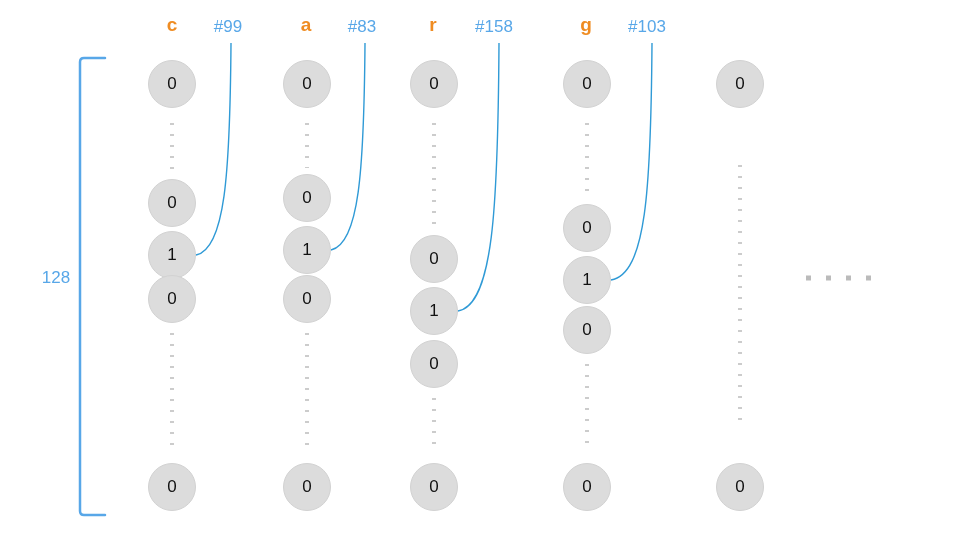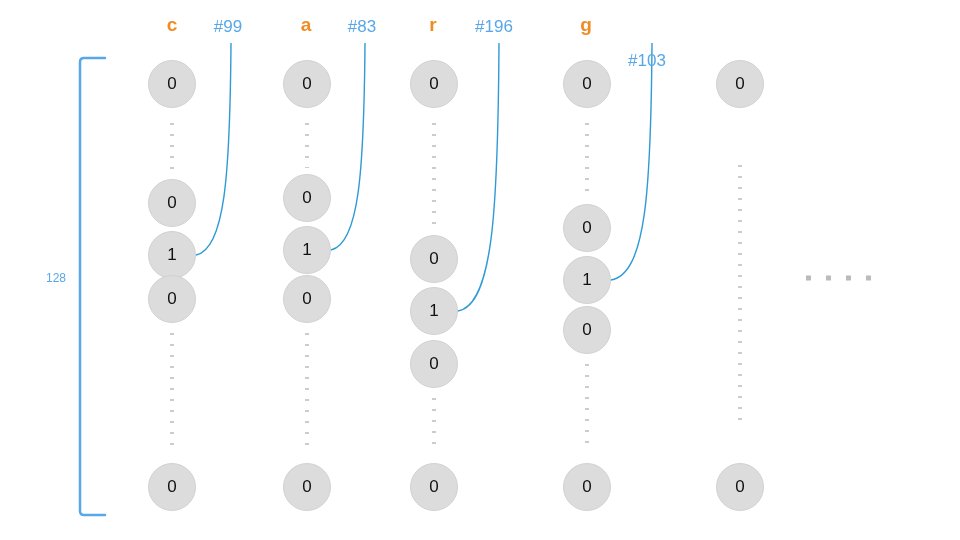--- a/index.html
+++ b/index.html
@@ -38,21 +38,21 @@
     position: absolute;
     color: #58a7e8;
     font-size: 17px;
     text-align: right;
     transform: translate(-50%, -50%);
     white-space: nowrap;
   }
   .dim-label {
     position: absolute;
     color: #58a7e8;
-    font-size: 12px;
+    font-size: 17px;
     text-align: left;
     transform: translate(-50%, -50%);
     white-space: nowrap;
   }
   .node {
     position: absolute;
     width: 48px;
     height: 48px;
     border-radius: 50%;
     background: #dcdcdc;
@@ -94,23 +94,23 @@
       <path d="M 499 43 C 498 209.16, 493 305, 458 311" fill="none" stroke="#2f9ad6" stroke-width="1.4"></path>
       <path d="M 652 43 C 651 189.94, 646 274, 611 280" fill="none" stroke="#2f9ad6" stroke-width="1.4"></path>
     </svg>
 
   <div id="labels-layer">
       <div class="char-label" style="left: 172px; top: 25px;">c</div>
       <div class="code-label" style="left: 228px; top: 27px;">#99</div>
       <div class="char-label" style="left: 306px; top: 25px;">a</div>
       <div class="code-label" style="left: 362px; top: 27px;">#83</div>
       <div class="char-label" style="left: 433px; top: 25px;">r</div>
-      <div class="code-label" style="left: 494px; top: 27px;">#196</div>
+      <div class="code-label" style="left: 494px; top: 27px;">#158</div>
       <div class="char-label" style="left: 586px; top: 25px;">g</div>
-      <div class="code-label" style="left: 647px; top: 27px; margin-top: 34px;">#103</div>
+      <div class="code-label" style="left: 647px; top: 27px;">#103</div>
     </div>
   <div id="nodes-layer">
       <div class="vdots" style="left: 172px; top: 123px; height: 50px;"></div>
       <div class="vdots" style="left: 172px; top: 333px; height: 115px;"></div>
       <div class="node" style="left: 172px; top: 84px;">0</div>
       <div class="node" style="left: 172px; top: 203px;">0</div>
       <div class="node" style="left: 172px; top: 255px;">1</div>
       <div class="node" style="left: 172px; top: 299px;">0</div>
       <div class="node" style="left: 172px; top: 487px;">0</div>
       <div class="vdots" style="left: 307px; top: 123px; height: 45px;"></div>

